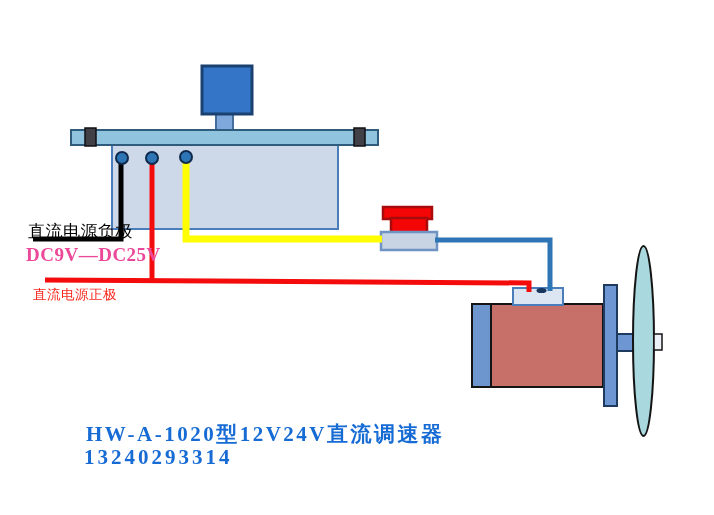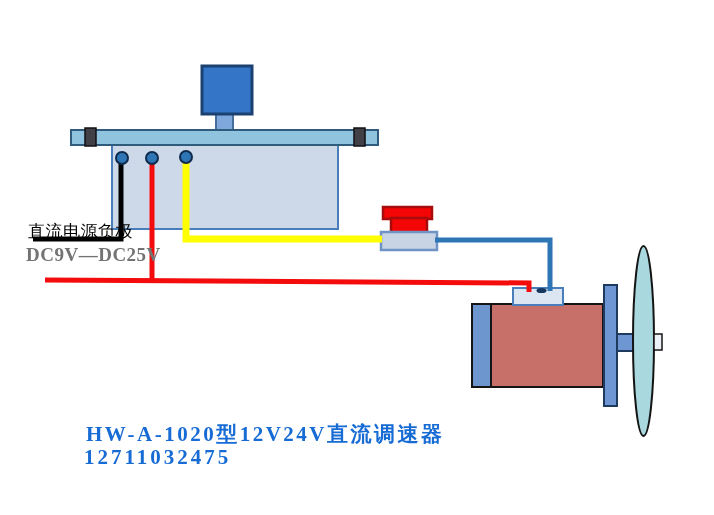--- a/index.html
+++ b/index.html
@@ -6,21 +6,21 @@
   .canvas{
     position:relative;
     width:714px;height:515px;
     background:#ffffff;
     overflow:hidden;
     font-family:"Liberation Serif","DejaVu Serif",serif;
   }
   .diagram-svg{position:absolute;left:0;top:0;}
   .txt{position:absolute;white-space:nowrap;}
   .lbl-neg{left:28px;top:220px;font-size:17px;color:#000000;letter-spacing:0.5px;}
-  .lbl-volt{left:26px;top:244px;font-size:19px;font-weight:bold;color:#737373;letter-spacing:0.5px;}
+  .lbl-volt{left:26px;top:244px;font-size:19px;font-weight:bold;color:#ec4899;letter-spacing:0.5px;}
   .lbl-pos{left:33px;top:286px;font-size:13.5px;color:#f8281c;letter-spacing:0.5px;}
   .footer-model{left:86px;top:420px;font-size:21px;font-weight:bold;color:#176bd4;letter-spacing:2.5px;}
   .footer-phone{left:84px;top:445px;font-size:21px;font-weight:bold;color:#176bd4;letter-spacing:3px;}
 </style>
 </head>
 <body>
 
 <div class="canvas">
 
   <svg class="diagram-svg" width="714" height="515" viewBox="0 0 714 515">
@@ -57,16 +57,17 @@
     <polyline points="186,160 186,239 382,239" fill="none" stroke-width="7" stroke="#ffff00"></polyline>
     <polyline points="435,240 550,240 550,291" fill="none" stroke-width="5" stroke="#2e75b6"></polyline>
 
     <circle cx="122" cy="158" r="6" stroke="#0f2a4d" stroke-width="2" fill="#2e75b6"></circle>
     <circle cx="152" cy="158" r="6" stroke="#0f2a4d" stroke-width="2" fill="#2e75b6"></circle>
     <circle cx="186" cy="157" r="6" stroke="#0f2a4d" stroke-width="2" fill="#2e75b6"></circle>
   </svg>
 
   <div class="txt lbl-neg">直流电源负极</div>
   <div class="txt lbl-volt">DC9V—DC25V</div>
+  <div class="txt lbl-pos">直流电源正极</div>
   <div class="txt footer-model">HW-A-1020型12V24V直流调速器</div>
-  <div class="txt footer-phone">12711032475</div>
+  <div class="txt footer-phone">13240293314</div>
 
 </div>
 
 </body></html>

